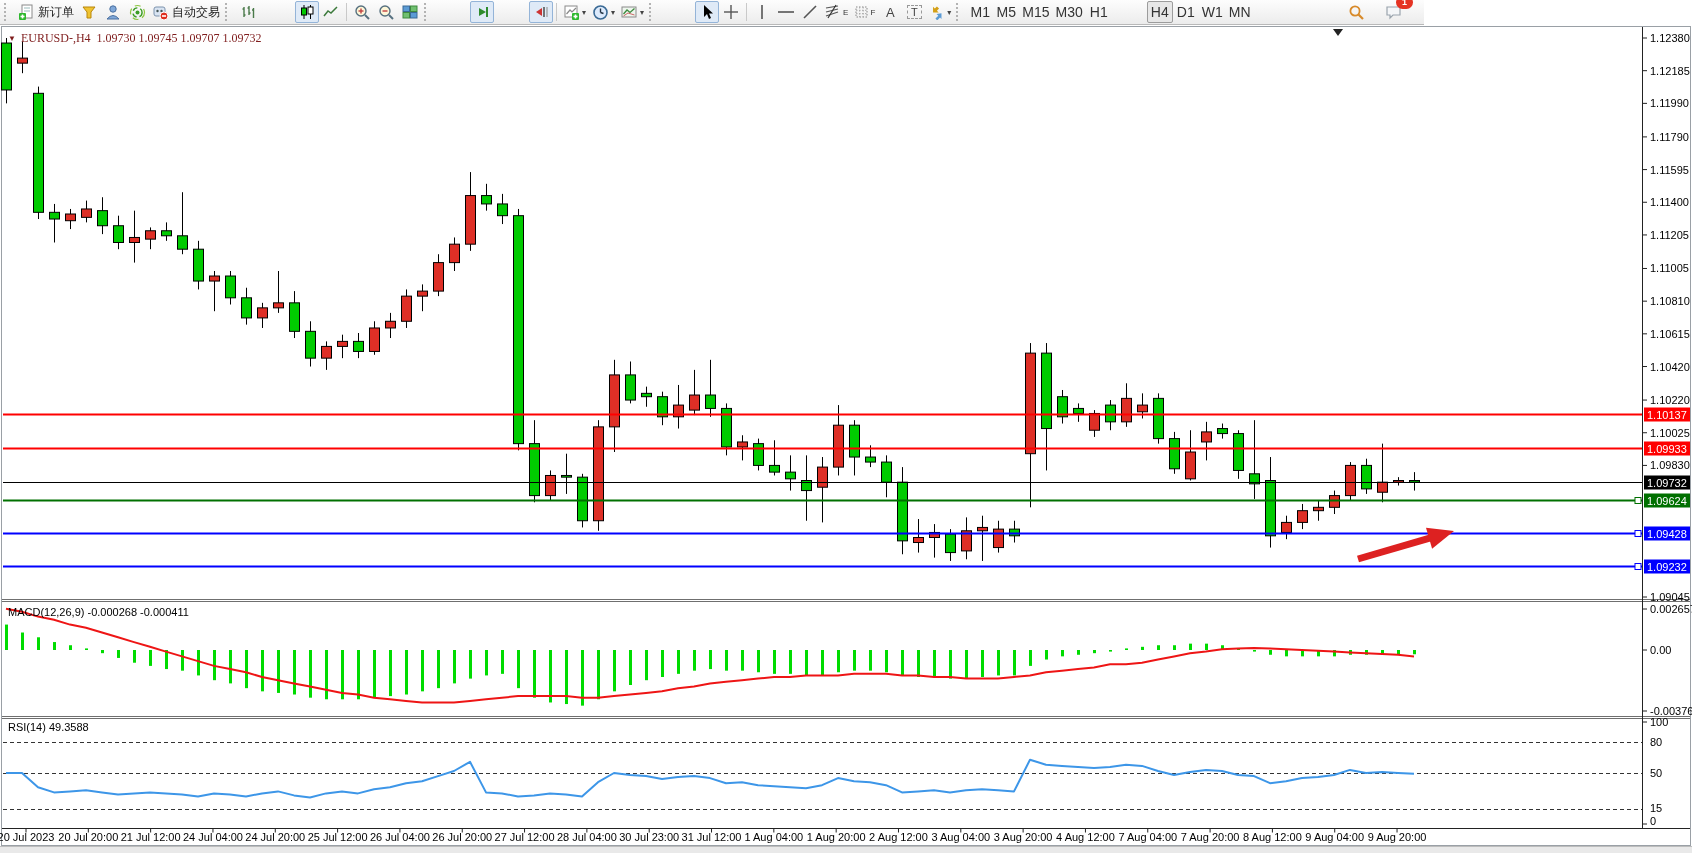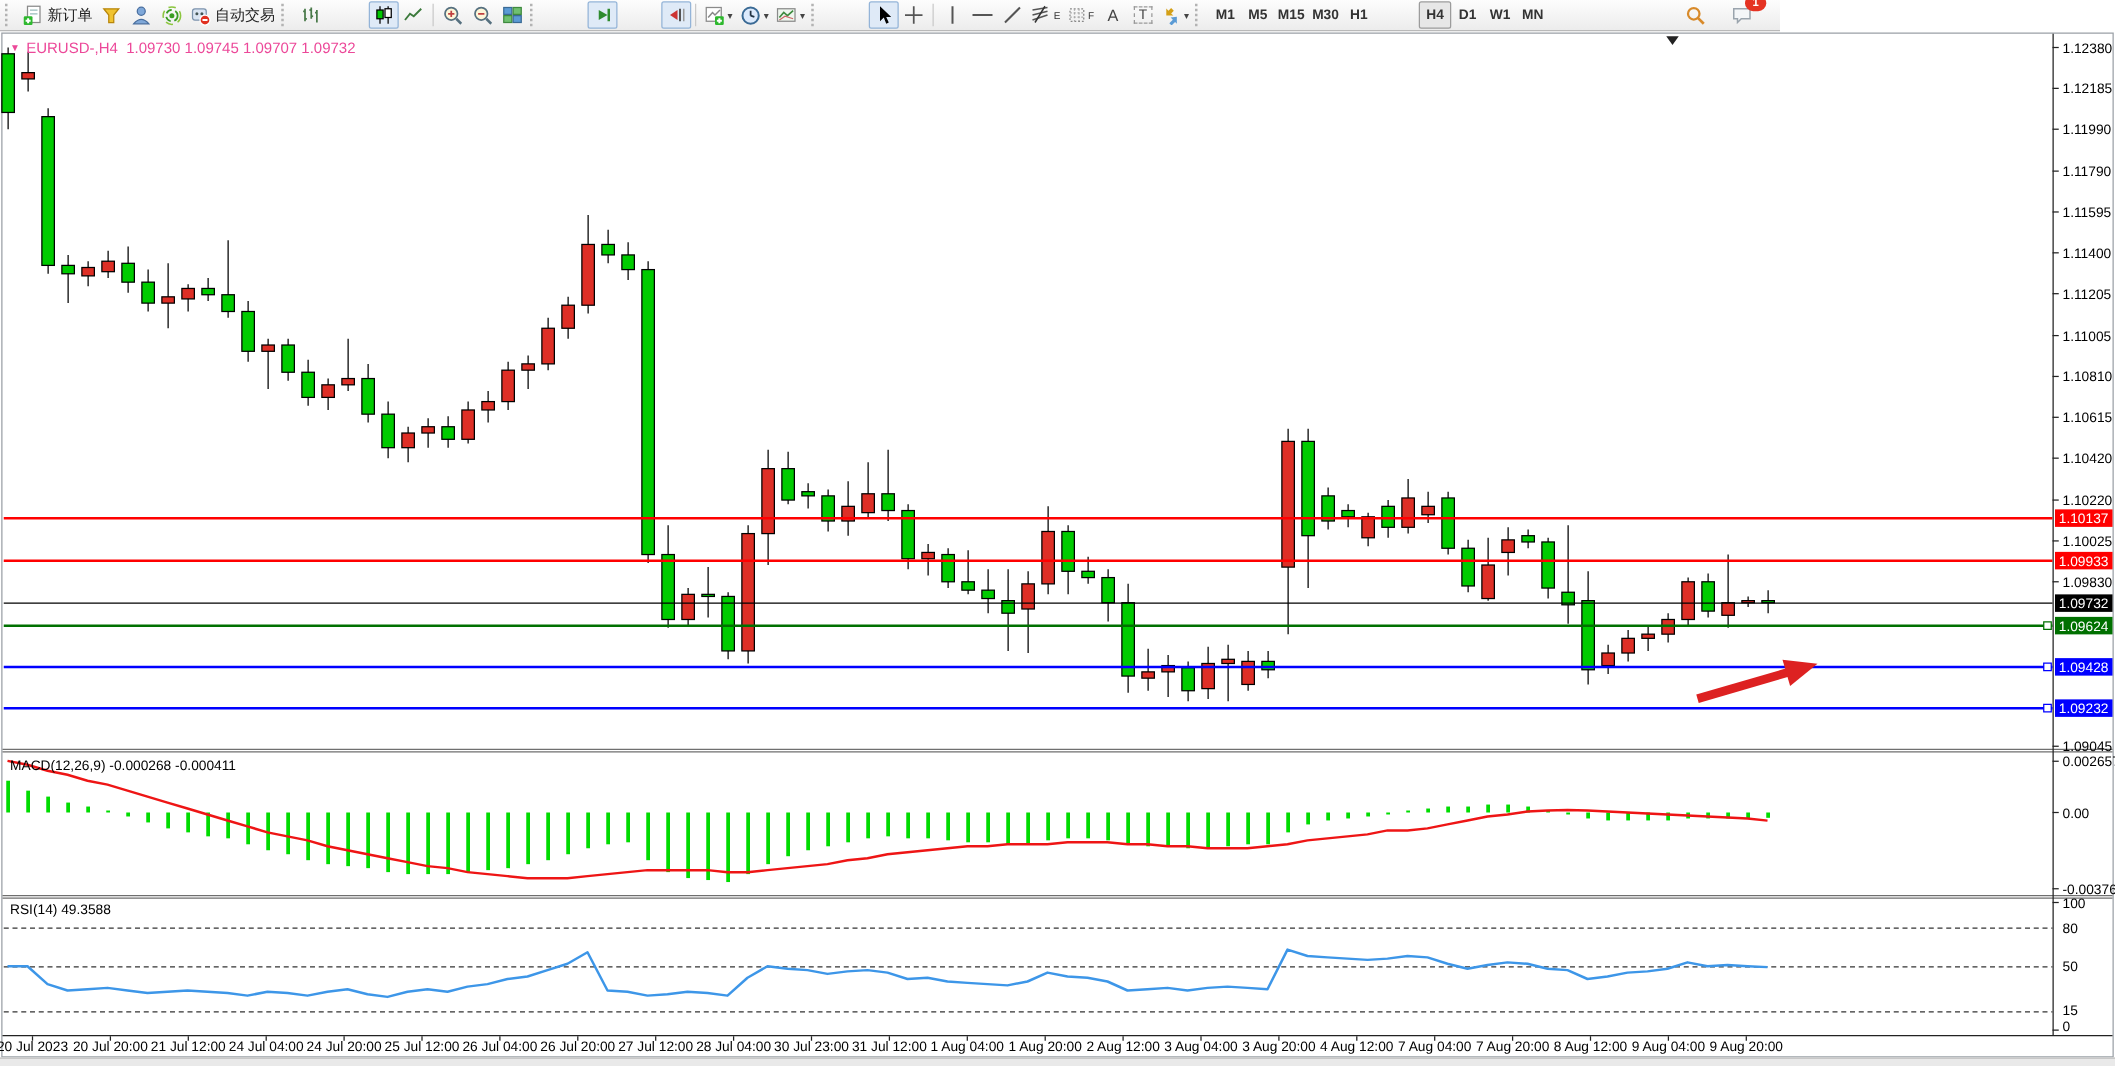--- a/index.html
+++ b/index.html
@@ -9,29 +9,29 @@
   #toolbar{position:absolute;left:0;top:0;width:1424px;height:25px;
     background:linear-gradient(#fdfdfd,#ececec);border-bottom:1px solid #b9b9b9;
     display:flex;align-items:center;padding-left:2px;box-sizing:border-box;}
   .grip{width:7px;height:18px;margin:0 2px;border-left:2px dotted #b3b3b3;}
   .sep{width:1px;height:18px;background:#c9c9c9;margin:0 3px;}
   .tbtn{height:22px;min-width:24px;display:flex;align-items:center;justify-content:center;
     border:1px solid transparent;border-radius:2px;padding:0 2px;box-sizing:border-box;cursor:default;}
   .tbtn.pressed{background:#dfeaf7;border:1px solid #94b4d8;margin-left:35px;}
   .tlabel{margin-left:3px;font-size:12px;color:#222;white-space:nowrap;}
   .caret{font-size:8px;color:#444;margin-left:2px;}
-  .tf{font-size:11px;color:#333;min-width:26px;font-weight:bold;}
+  .tf{font-size:14px;color:#333;min-width:26px;}
   .tf.pressed{background:#e7e7e7;border:1px solid #9c9c9c;}
   .rt-icons{margin-left:auto;display:flex;align-items:center;padding-right:18px;}
   .chat-wrap{position:relative;margin-left:14px;}
   .badge{position:absolute;top:-6px;right:-8px;background:#e53323;color:#fff;
     border-radius:8px;min-width:13px;height:13px;font-size:9px;line-height:13px;
     text-align:center;font-weight:bold;padding:0 2px;}
   
-  #chart-title{position:absolute;left:8px;top:31px;font-size:12px;color:#ec4899;white-space:nowrap;}
+  #chart-title{position:absolute;left:8px;top:31px;font-size:12px;color:#7f1d1d;white-space:nowrap;font-family:Liberation Serif, serif;}
   #chart-title .tri{font-size:8px;margin-right:5px;vertical-align:1px;}
   
   #chart-wrap{position:absolute;left:0;top:0;width:1572px;height:853px;}
   svg text{font-family:"Liberation Sans",sans-serif;}
   #statusbar{position:absolute;left:0;top:846px;width:1692px;height:7px;
     background:#e9e9e9;border-top:1px solid #bdbdbd;box-sizing:border-box;}
 </style>
 </head>
 <body>
 

